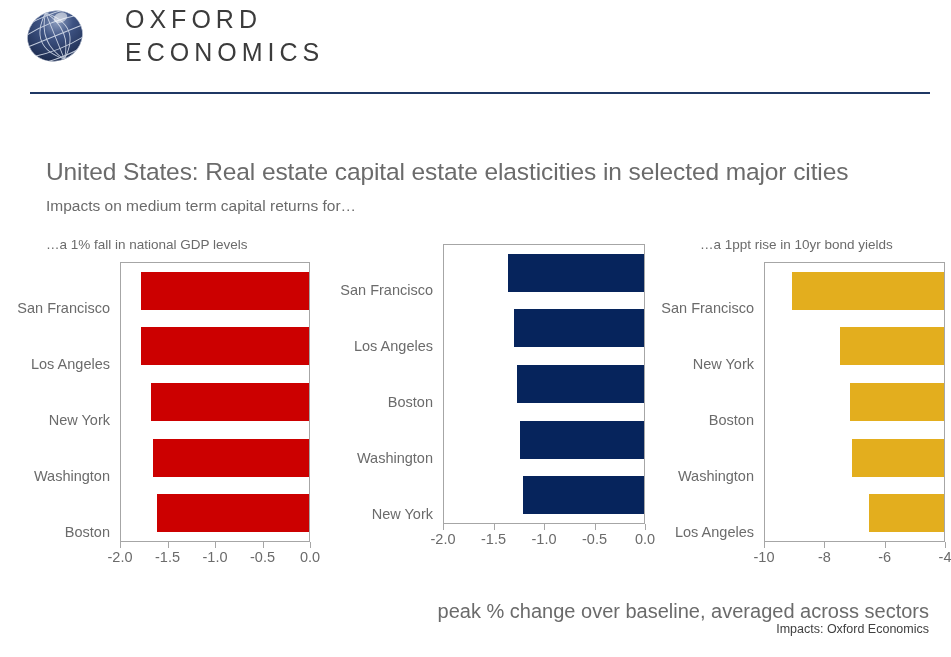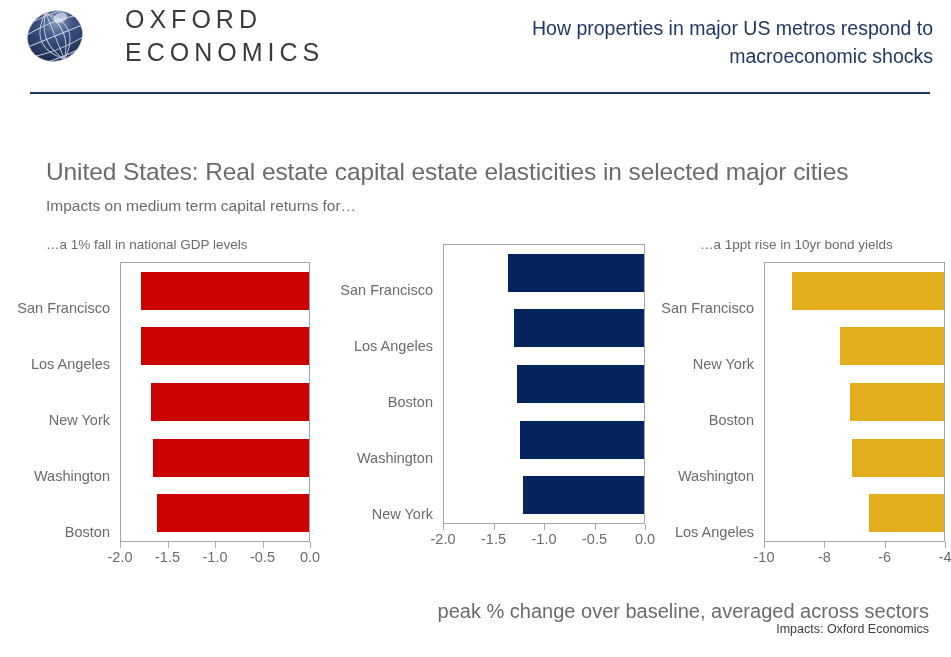--- a/index.html
+++ b/index.html
@@ -227,21 +227,20 @@
         </g>
         <ellipse cx="45" cy="18" rx="7" ry="5" fill="#ffffff" opacity="0.55"></ellipse>
       </g>
     </svg>
     <div id="logo-wordmark">
       <div class="logo-line">OXFORD</div>
       <div class="logo-line">ECONOMICS</div>
     </div>
   </div>
 
-  <div id="header-tagline">How properties in major US metros respond to macroeconomic shocks</div>
   <div id="header-rule"></div>
 </div>
 
 <div id="chart-title">United States: Real estate capital estate elasticities in selected major cities</div>
 <div id="chart-subtitle">Impacts on medium term capital returns for…</div>
 
 <div class="panel" id="panel-0">
   <div class="panel-title">…a 1% fall in national GDP levels</div>
   <div class="plot-row">
     <div class="cat-axis">

